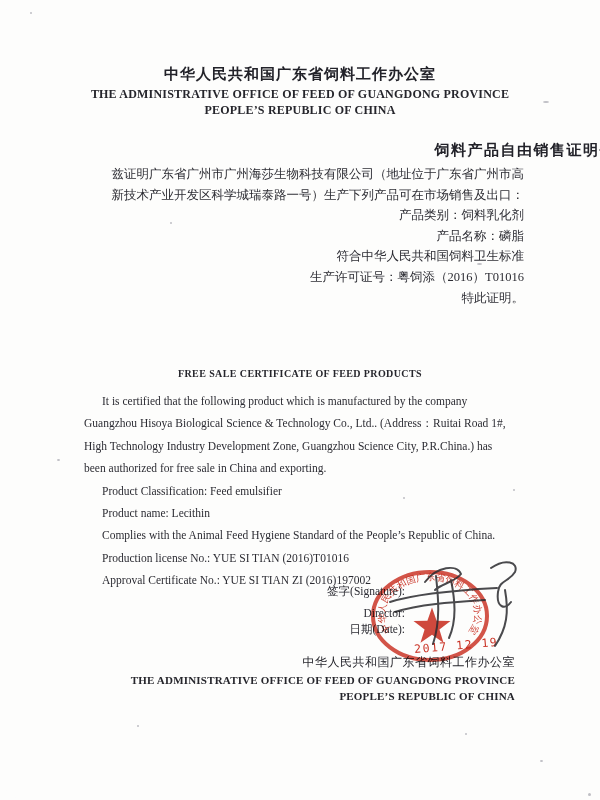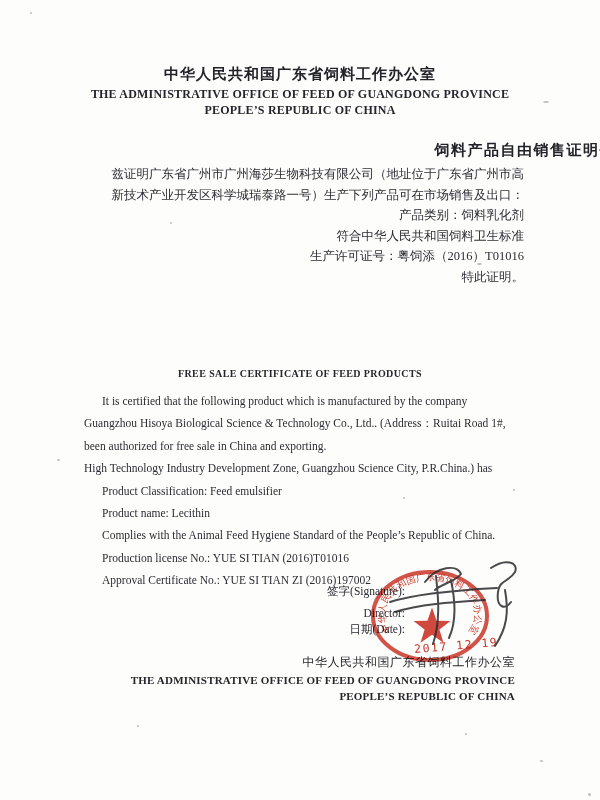--- a/index.html
+++ b/index.html
@@ -75,32 +75,33 @@
       <div class="en-title">PEOPLE’S REPUBLIC OF CHINA</div>
     </div>
   </div>
 
   <div class="doc-title">饲料产品自由销售证明书</div>
 
   <div class="cn-body">
     <div class="ind">兹证明广东省广州市广州海莎生物科技有限公司（地址位于广东省广州市高</div>
     <div>新技术产业开发区科学城瑞泰路一号）生产下列产品可在市场销售及出口：</div>
     <div class="ind">产品类别：饲料乳化剂</div>
+    <div class="ind">产品名称：磷脂</div>
     <div class="ind">符合中华人民共和国饲料卫生标准</div>
     <div class="ind">生产许可证号：粤饲添（2016）T01016</div>
     <div class="ind">特此证明。</div>
   </div>
 
   <div class="en-heading">FREE SALE CERTIFICATE OF FEED PRODUCTS</div>
 
   <div class="en-body">
     <div class="ind">It is certified that the following product which is manufactured by the company</div>
     <div>Guangzhou Hisoya Biological Science &amp; Technology Co., Ltd.. (Address：Ruitai Road 1#,</div>
+    <div>High Technology Industry Development Zone, Guangzhou Science City, P.R.China.) has</div>
     <div>been authorized for free sale in China and exporting.</div>
-    <div>High Technology Industry Development Zone, Guangzhou Science City, P.R.China.) has</div>
     <div class="ind">Product Classification: Feed emulsifier</div>
     <div class="ind">Product name: Lecithin</div>
     <div class="ind">Complies with the Animal Feed Hygiene Standard of the People’s Republic of China.</div>
     <div class="ind">Production license No.: YUE SI TIAN (2016)T01016</div>
     <div class="ind">Approval Certificate No.: YUE SI TIAN ZI (2016)197002</div>
   </div>
 
   <div class="sign-labels">
     <div class="line gap">签字(Signature):</div>
     <div class="line">Director:</div>

